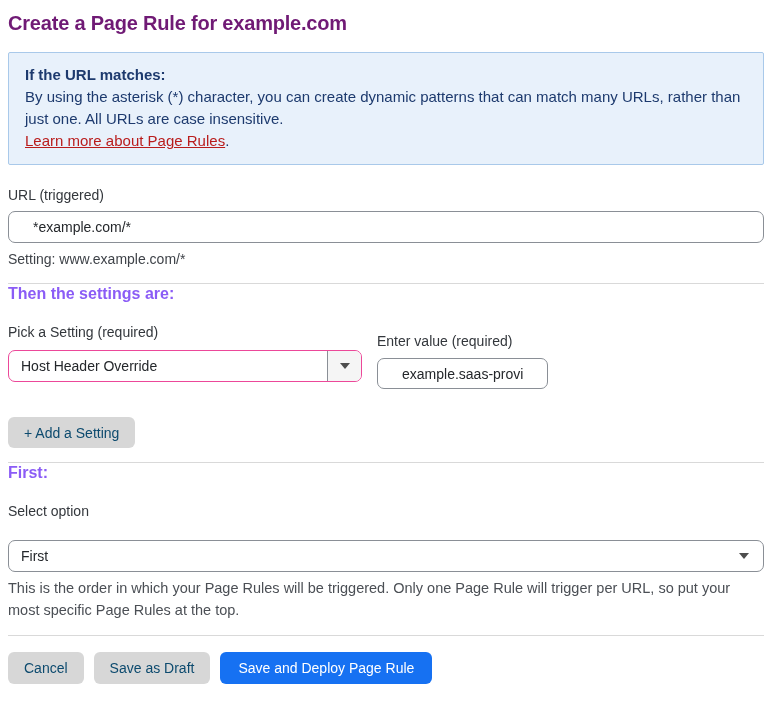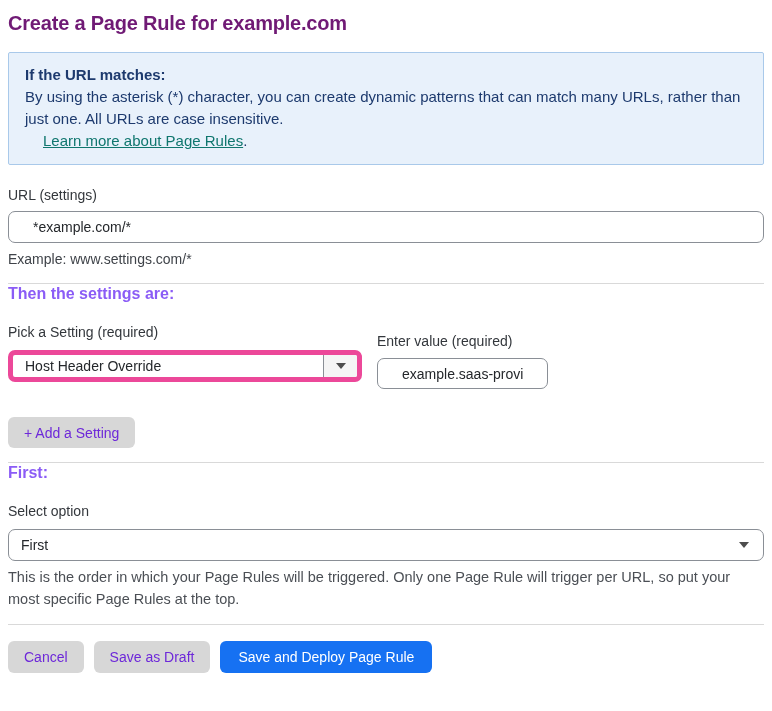--- a/index.html
+++ b/index.html
@@ -24,24 +24,23 @@
     background: #e8f1fb;
     border: 1px solid #a9c9ea;
     border-radius: 2px;
     padding: 11px 16px 12px 16px;
     color: #1d3a6e;
     font-size: 15px;
     line-height: 22px;
   }
   .info-box .info-heading { font-weight: 700; }
   .info-box a.info-link {
-    color: #0f766e;
+    color: #b91c1c;
     text-decoration: underline;
     cursor: pointer;
-    margin-left: 18px;
   }
   .field-label {
     font-size: 14px;
     color: #33373c;
     line-height: 17px;
   }
   .url-label { margin-top: 22px; }
   input.text-input {
     display: block;
     width: 100%;
@@ -76,21 +75,21 @@
   .settings-row {
     display: flex;
     align-items: flex-start;
     margin-top: 20px;
   }
   .setting-col { width: 354px; }
   .value-col { margin-left: 15px; margin-top: 9px; width: 171px; }
   .select-control {
     margin-top: 9px;
     height: 32px;
-    border: 5px solid #ec4899;
+    border: 1px solid #ec4899;
     border-radius: 7px;
     background: #fff;
     display: flex;
     align-items: center;
     cursor: pointer;
     overflow: hidden;
   }
   .select-control .select-value {
     flex: 1;
     font-size: 14px;
@@ -115,30 +114,30 @@
   }
   .value-input-wrap { margin-top: 8px; }
   input.value-input { height: 31px; }
   button {
     font-family: "Liberation Sans", "DejaVu Sans", sans-serif;
     border: none;
     cursor: pointer;
   }
   .btn-secondary {
     background: #d7d7d7;
-    color: #6d28d9;
+    color: #0c4a6e;
     font-size: 14px;
     border-radius: 6px;
     height: 31px;
     padding: 0 16px;
   }
   .add-setting-btn { margin-top: 28px; }
   .order-select-label { margin-top: 20px; }
   .order-select {
-    margin-top: 9px;
+    margin-top: 20px;
     position: relative;
   }
   .order-select .select-control-full {
     height: 32px;
     border: 1px solid #8a8f96;
     border-radius: 7px;
     background: #fff;
     display: flex;
     align-items: center;
     cursor: pointer;
@@ -174,25 +173,25 @@
 
 
 <h1 class="page-title">Create a Page Rule for example.com</h1>
 
 <div class="info-box">
   <div class="info-heading">If the URL matches:</div>
   <div class="info-body">By using the asterisk (*) character, you can create dynamic patterns that can match many URLs, rather than just one. All URLs are case insensitive.</div>
   <div><a class="info-link">Learn more about Page Rules</a><span>.</span></div>
 </div>
 
-<div class="field-label url-label">URL (settings)</div>
+<div class="field-label url-label">URL (triggered)</div>
 <div class="url-input-wrap">
   <input class="text-input" type="text" value="*example.com/*" style="">
 </div>
-<div class="helper-text">Example: www.settings.com/*</div>
+<div class="helper-text">Setting: www.example.com/*</div>
 
 <hr class="divider">
 
 <h2 class="section-heading">Then the settings are:</h2>
 
 <div class="settings-row">
   <div class="setting-col">
     <div class="field-label">Pick a Setting (required)</div>
     <div class="select-control">
       <span class="select-value">Host Header Override</span>

